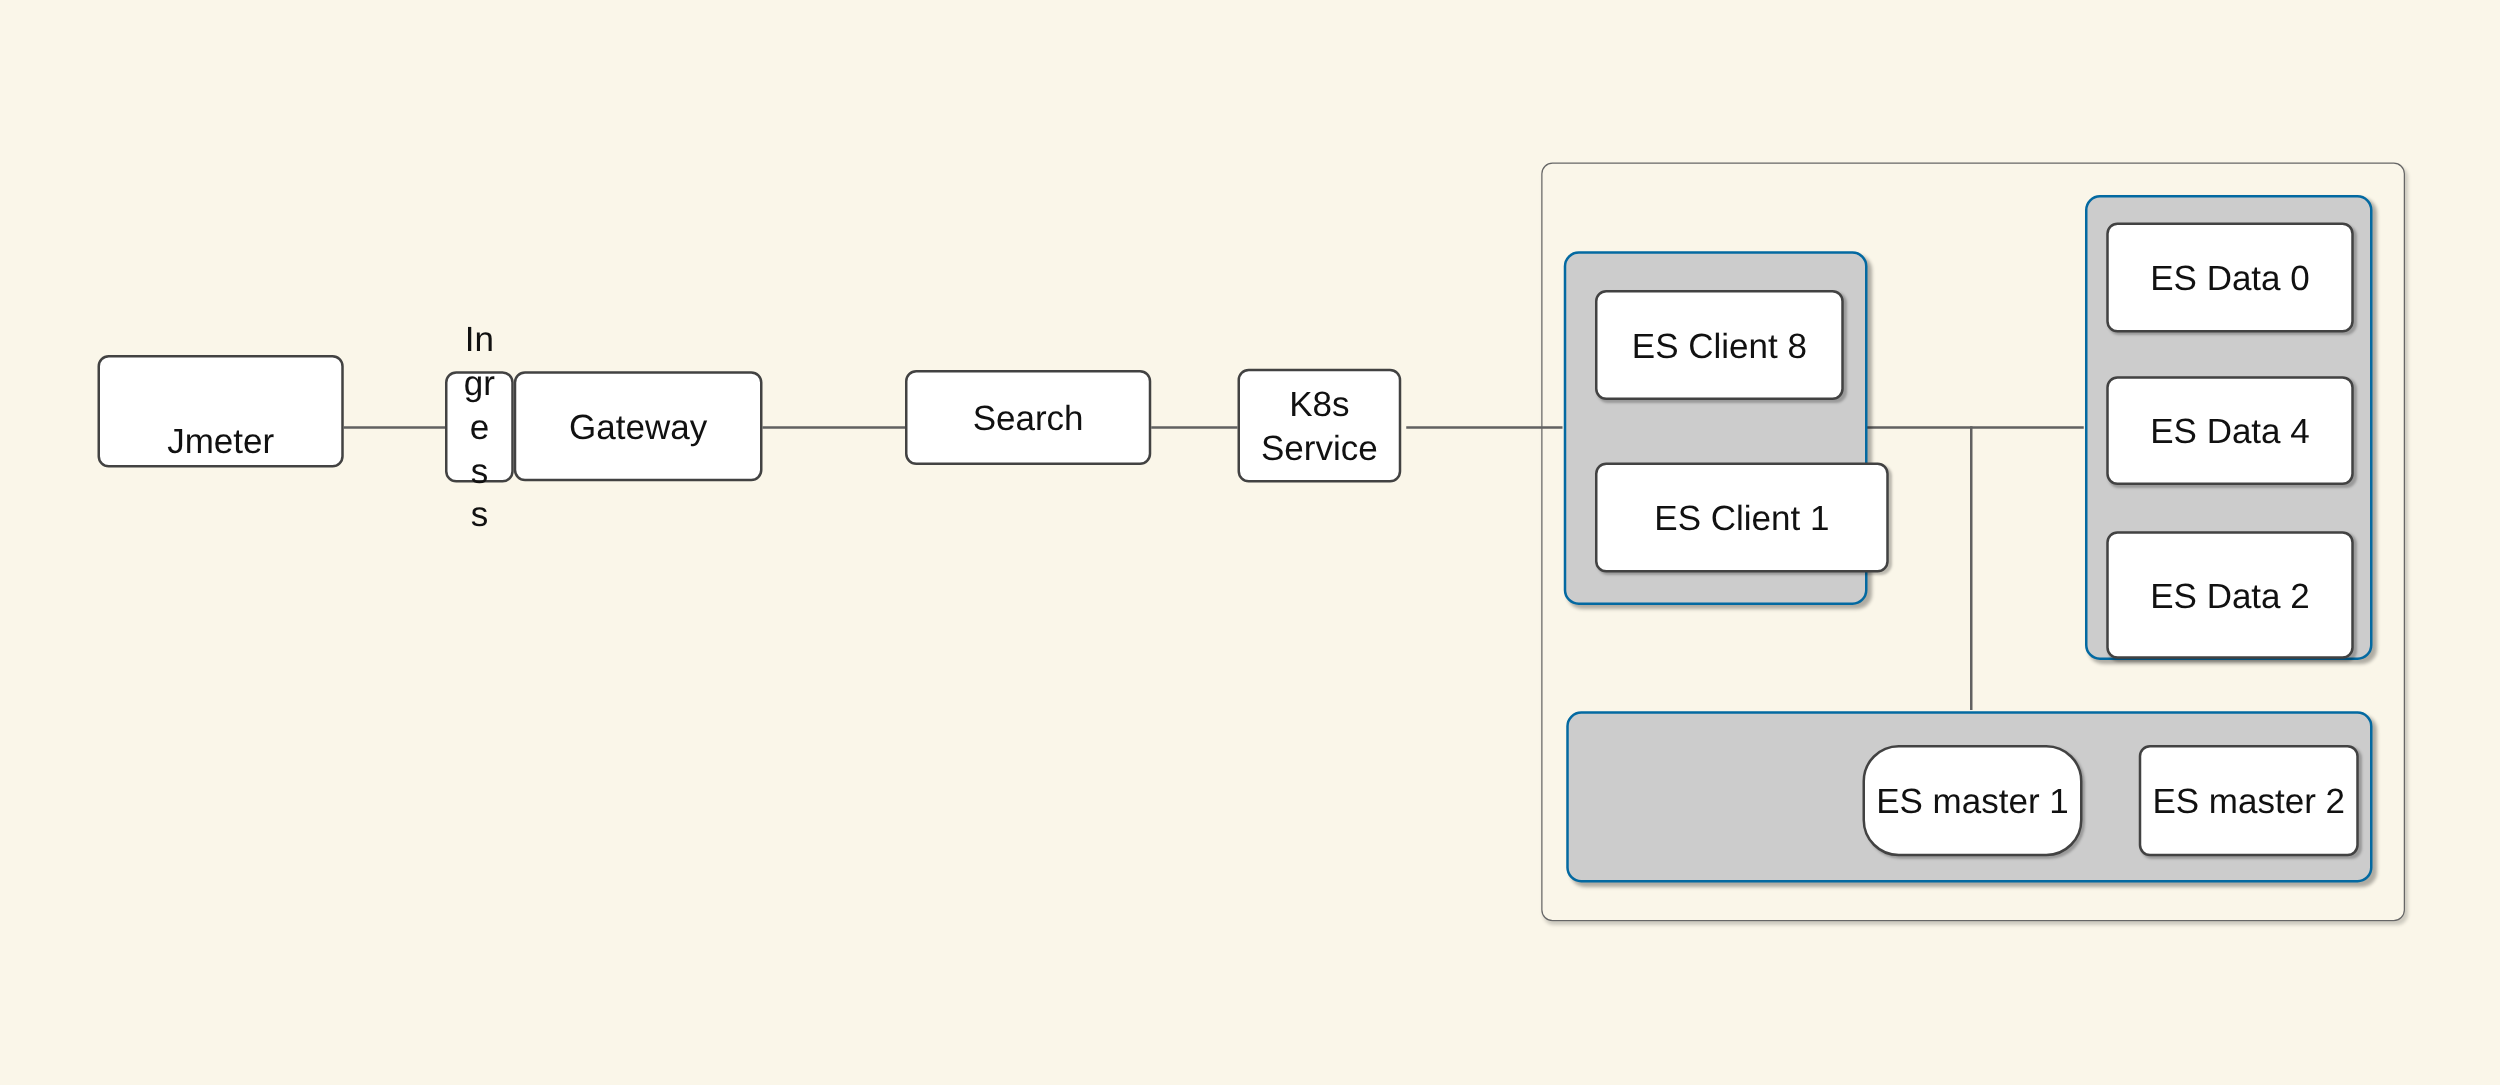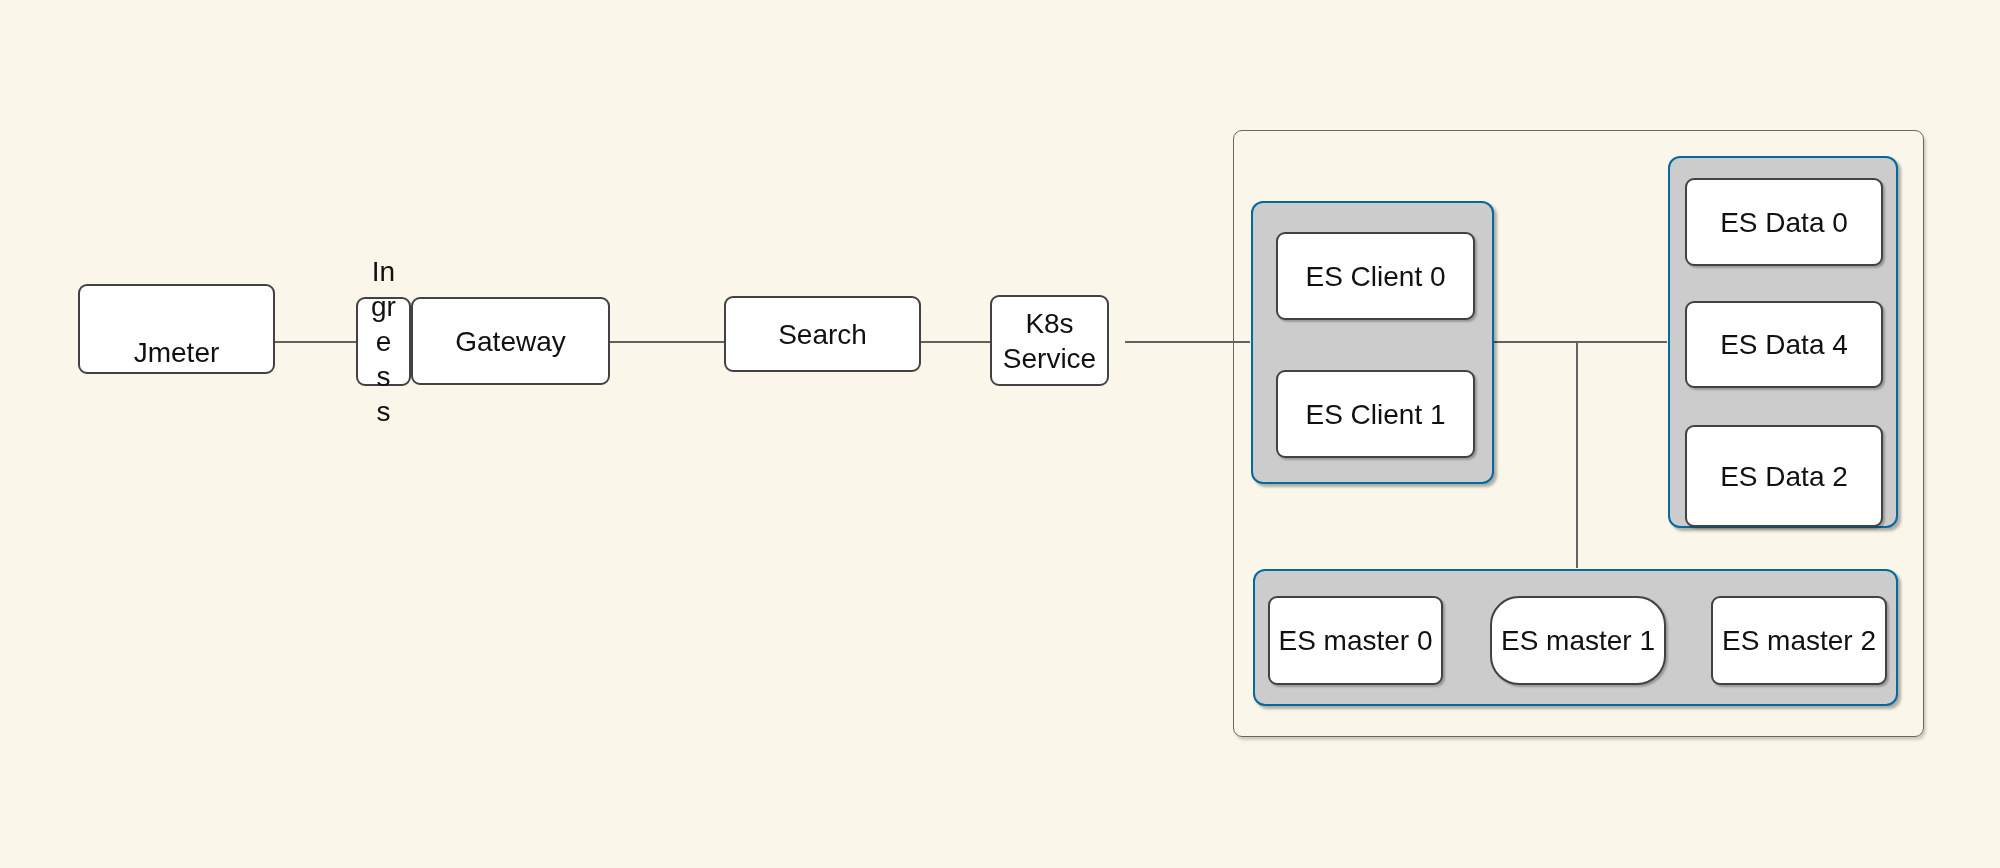--- a/index.html
+++ b/index.html
@@ -81,51 +81,48 @@
   </div>
 
   <div class="node" style="left:411px; top:297px; width:199px; height:88px;">
     <span>Gateway</span>
   </div>
 
   <div class="node" style="left:724px; top:296px; width:197px; height:76px;">
     <span>Search</span>
   </div>
 
-  <div class="node" style="left:990px; top:295px; width:119px; height:91px;">
+  <div class="node" style="left:990px; top:295px; width:131px; height:91px;">
     <span>K8s Service</span>
   </div>
 
   <div class="cluster" style="left:1233px; top:130px; width:691px; height:607px;">
 
     <div class="group" style="left:17px; top:70px; width:243px; height:283px;">
       <div class="node inner" style="left:23px; top:29px; width:199px; height:88px;">
-        <span>ES Client 0</span>
+        <span>ES Client 8</span>
       </div>
-      <div class="node inner" style="left:23px; top:167px; width:199px; height:88px;">
+      <div class="node inner" style="left:23px; top:167px; width:235px; height:88px;">
         <span>ES Client 1</span>
       </div>
     </div>
 
     <div class="group" style="left:434px; top:25px; width:230px; height:372px;">
       <div class="node inner" style="left:15px; top:20px; width:198px; height:88px;">
         <span>ES Data 0</span>
       </div>
       <div class="node inner" style="left:15px; top:143px; width:198px; height:87px;">
         <span>ES Data 4</span>
       </div>
       <div class="node inner" style="left:15px; top:267px; width:198px; height:102px;">
         <span>ES Data 2</span>
       </div>
     </div>
 
     <div class="group" style="left:19px; top:438px; width:645px; height:137px;">
-      <div class="node inner" style="left:13px; top:25px; width:175px; height:89px;">
-        <span>ES master 0</span>
-      </div>
       <div class="node inner" style="left:235px; top:25px; width:176px; height:89px;border-radius:29px;">
         <span>ES master 1</span>
       </div>
       <div class="node inner" style="left:456px; top:25px; width:176px; height:89px;">
         <span>ES master 2</span>
       </div>
     </div>
 
   </div>
 </div>

